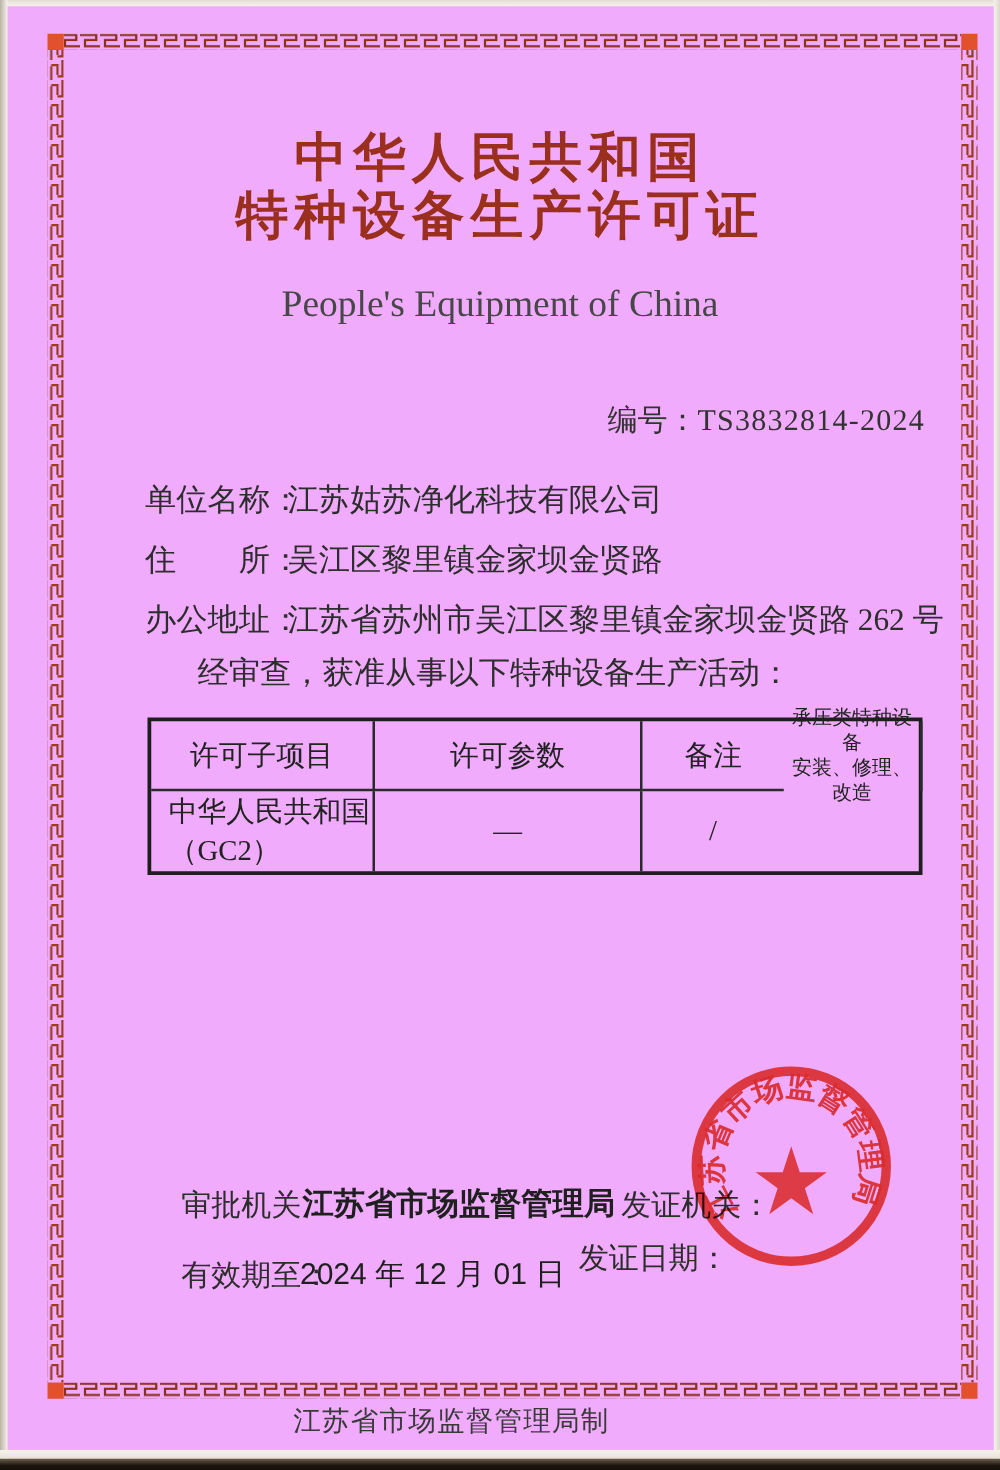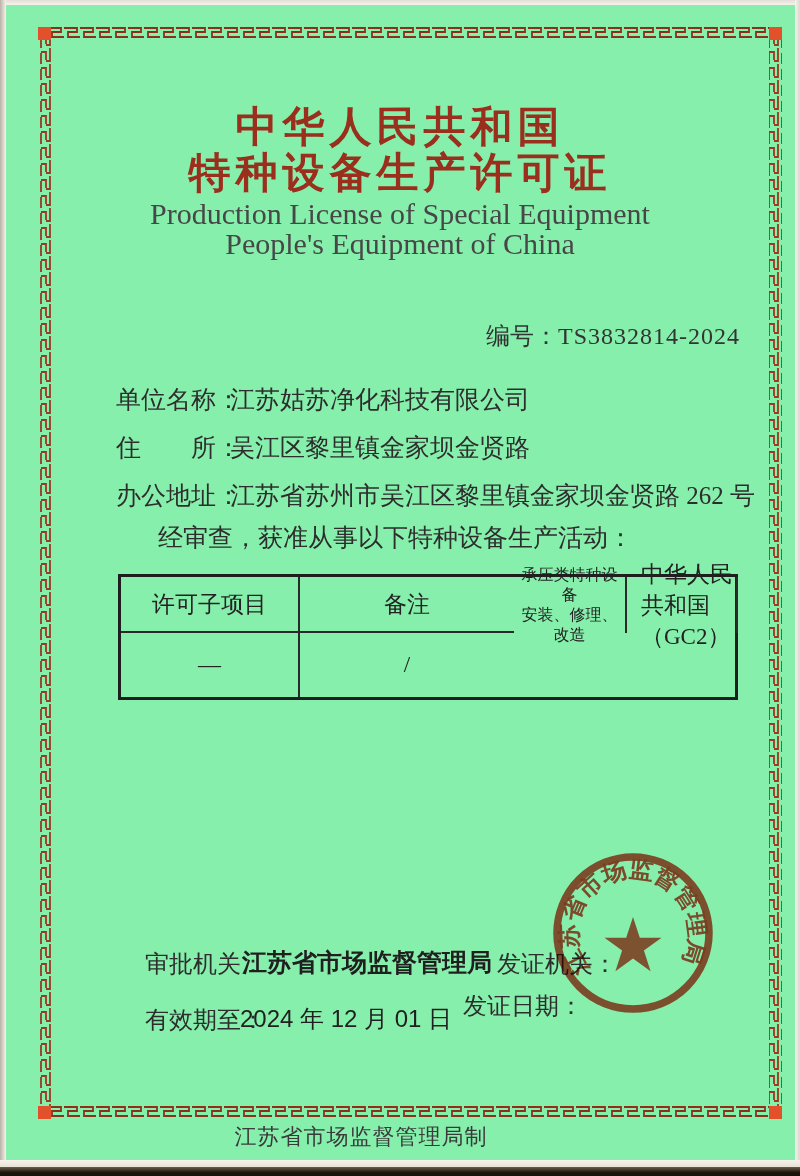--- a/index.html
+++ b/index.html
@@ -3,21 +3,21 @@
 <meta charset="utf-8">
 <style>
   html,body{margin:0;padding:0;}
   body{
     width:800px;height:1176px;
     font-family:"Liberation Serif","DejaVu Serif",serif;
     color:#2f2f2f;
     background:#f6f2ec;
     position:relative;overflow:hidden;
   }
-  .page{position:absolute;inset:0;background:#86efac;}
+  .page{position:absolute;inset:0;background:#f0abfc;}
   
   .edge-top{position:absolute;left:0;top:0;width:100%;height:5px;
     background:linear-gradient(to bottom,#e3ded6,#f6f2ec);}
   .edge-left{position:absolute;left:0;top:0;width:6px;height:100%;
     background:linear-gradient(to right,#b9b2a6,#f6f2ec);}
   .edge-right{position:absolute;right:0;top:0;width:5px;height:100%;
     background:linear-gradient(to left,#ddd7cd,#f6f2ec);}
   .edge-bottom-light{position:absolute;left:0;bottom:9px;width:100%;height:7px;
     background:linear-gradient(to bottom,#f6f2ec,#e9e2d5);}
   .edge-bottom-dark{position:absolute;left:0;bottom:0;width:100%;height:9px;
@@ -95,40 +95,40 @@
     <rect x="38" y="40" width="13" height="1066" fill="url(#mv)"></rect>
     <rect x="769" y="40" width="13" height="1066" fill="url(#mv)"></rect>
     <rect x="38" y="27" width="13" height="13" fill="#e2512b"></rect>
     <rect x="769" y="27" width="13" height="13" fill="#e2512b"></rect>
     <rect x="38" y="1106" width="13" height="13" fill="#e2512b"></rect>
     <rect x="769" y="1106" width="13" height="13" fill="#e2512b"></rect>
   </svg>
 
   <div class="title-cn t1">中华人民共和国</div>
   <div class="title-cn t2">特种设备生产许可证</div>
-  <div class="title-en e1">Production License of Special Equipment</div>
   <div class="title-en e2">People's Equipment of China</div>
 
   <div class="license-line">
     <span>编号：</span><span class="num">TS3832814-2024</span>
   </div>
 
   <div class="info-label r1">单位名称：</div>
   <div class="info-value r1">江苏姑苏净化科技有限公司</div>
 
   <div class="info-label r2">住　　所：</div>
   <div class="info-value r2">吴江区黎里镇金家坝金贤路</div>
 
   <div class="info-label r3">办公地址：</div>
   <div class="info-value r3">江苏省苏州市吴江区黎里镇金家坝金贤路 262 号</div>
 
   <div class="statement">经审查，获准从事以下特种设备生产活动：</div>
 
   <div class="license-table">
     <div class="cell">许可子项目</div>
+    <div class="cell">许可参数</div>
     <div class="cell last-col">备注</div>
 
     <div class="cell last-row item-cell">承压类特种设备
 安装、修理、改造</div>
     <div class="cell last-row subitem-cell">中华人民共和国（GC2）</div>
     <div class="cell last-row">—</div>
     <div class="cell last-row last-col">/</div>
   </div>
 
   <div class="f-label approval-label">审批机关：</div>

